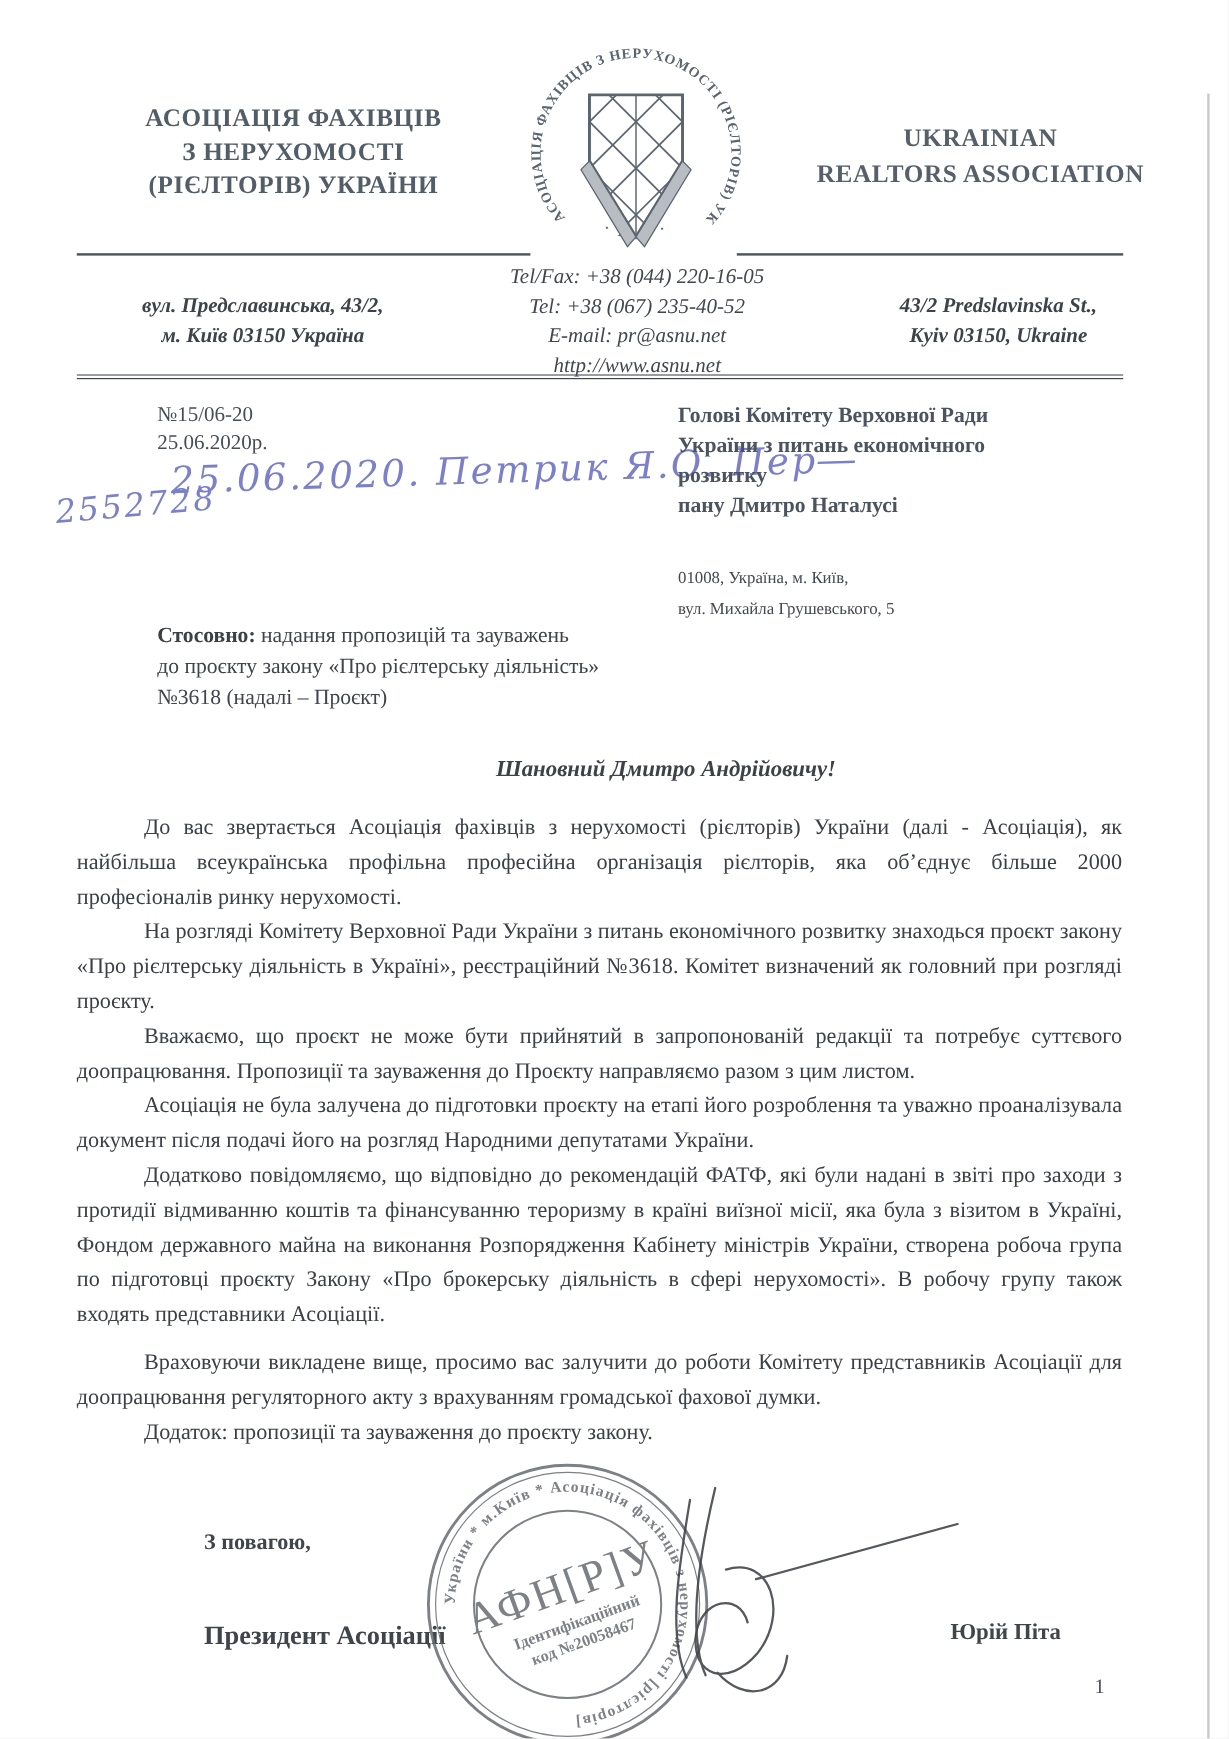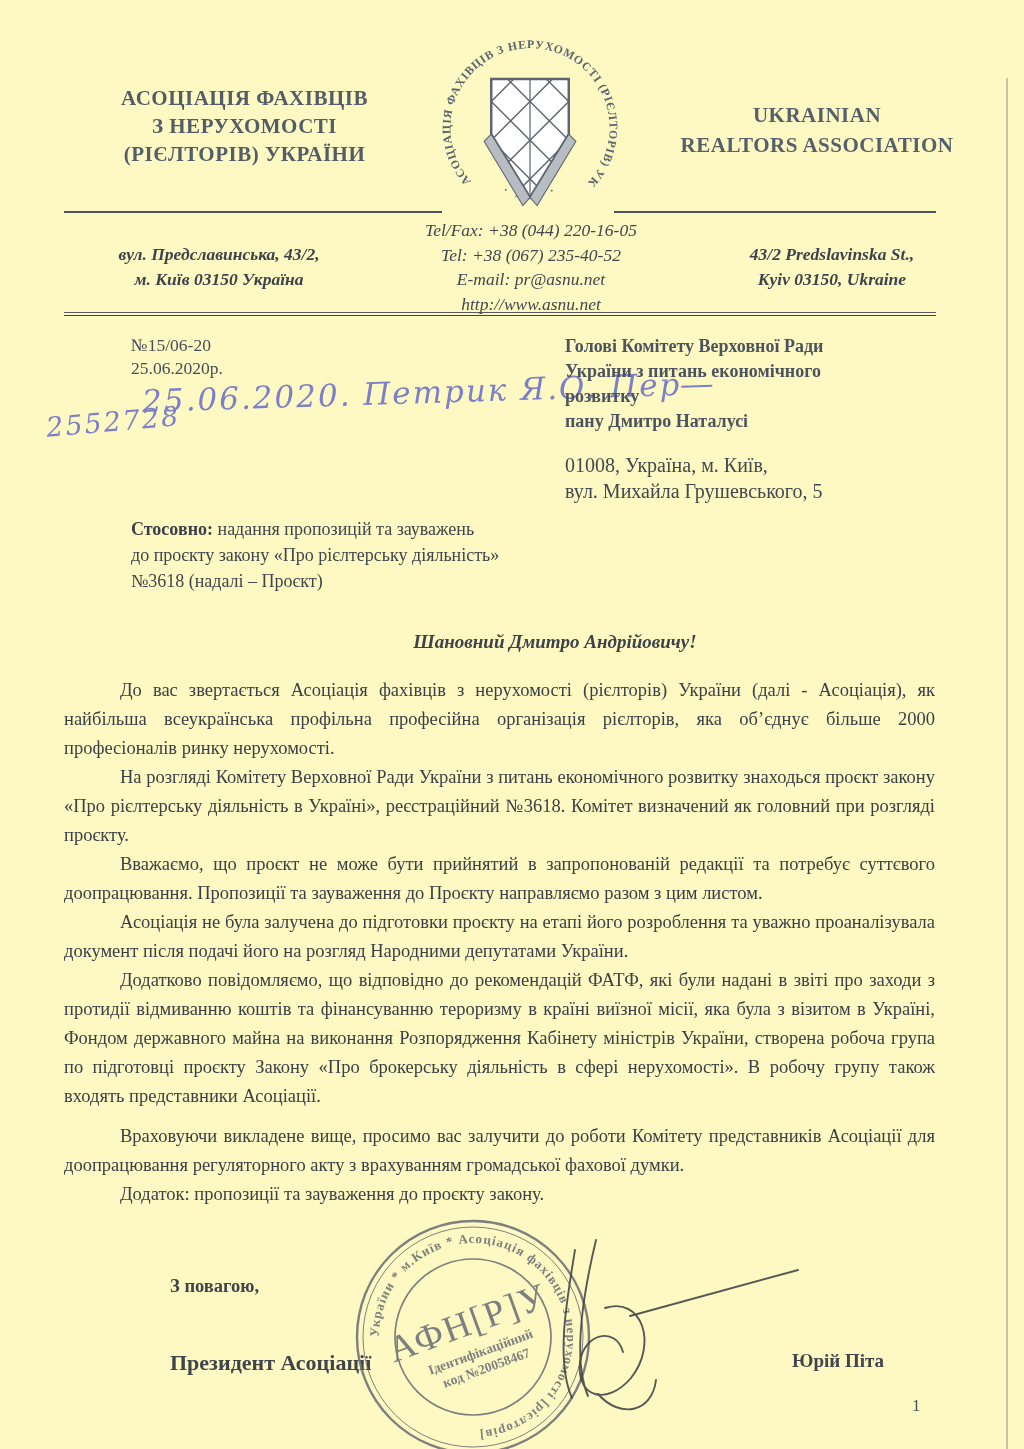--- a/index.html
+++ b/index.html
@@ -1,37 +1,37 @@
 <!DOCTYPE html>
 <html><head>
 <meta charset="utf-8">
 <style>
   html,body{margin:0;padding:0;background:#e8e8e6;}
   #page{
     position:relative;width:1024px;height:1449px;margin:0 auto;
-    background:#fef9c3;overflow:hidden;
+    background:#ffffff;overflow:hidden;
     font-family:"Liberation Serif", serif;color:#3c4147;
   }
   .abs{position:absolute;}
   
   .org-uk{left:72px;top:84px;width:345px;text-align:center;
     font-weight:700;font-size:21px;line-height:28px;letter-spacing:.5px;color:#525d68;}
   .org-en{left:628px;top:100px;width:378px;text-align:center;
     font-weight:700;font-size:21px;line-height:30px;letter-spacing:.5px;color:#55606a;}
   .rule-seg{height:0;border-top:2px solid #4c535a;}
   .rule-thick{left:64px;top:312px;width:872px;height:0;
     border-top:1px solid #565c62;box-shadow:0 3px 0 #40464c;}
   
   .contact{font-size:17.5px;line-height:24.5px;text-align:center;color:#41474e;font-style:italic;}
   .contact.bold{font-weight:700;color:#3d434a;text-align:center;}
   
   .ref{left:131px;top:334px;font-size:17.5px;line-height:23px;color:#474d54;}
   .recipient{left:565px;top:334px;width:330px;font-size:18px;line-height:25px;
     font-weight:700;color:#4b545e;}
-  .recipient-addr{left:565px;top:452px;width:330px;font-size:20px;line-height:26px;color:#42484f;}
+  .recipient-addr{left:565px;top:470px;width:330px;font-size:14px;line-height:26px;color:#42484f;}
   
   .hand{font-family:"DejaVu Serif", serif;font-style:italic;color:#7c80c9;}
   .hand-note{left:142px;top:374px;font-size:31px;letter-spacing:2px;transform:rotate(-1.8deg);white-space:nowrap;}
   .hand-num{left:46px;top:406px;font-size:27px;letter-spacing:2px;transform:rotate(-5deg);}
   
   .subject{left:131px;top:516px;width:440px;font-size:18px;line-height:26px;color:#3f454b;}
   .subject b{color:#3a4046;}
   
   .salutation{left:150px;top:631px;width:810px;text-align:center;
     font-weight:700;font-style:italic;font-size:19px;color:#3d4248;}

